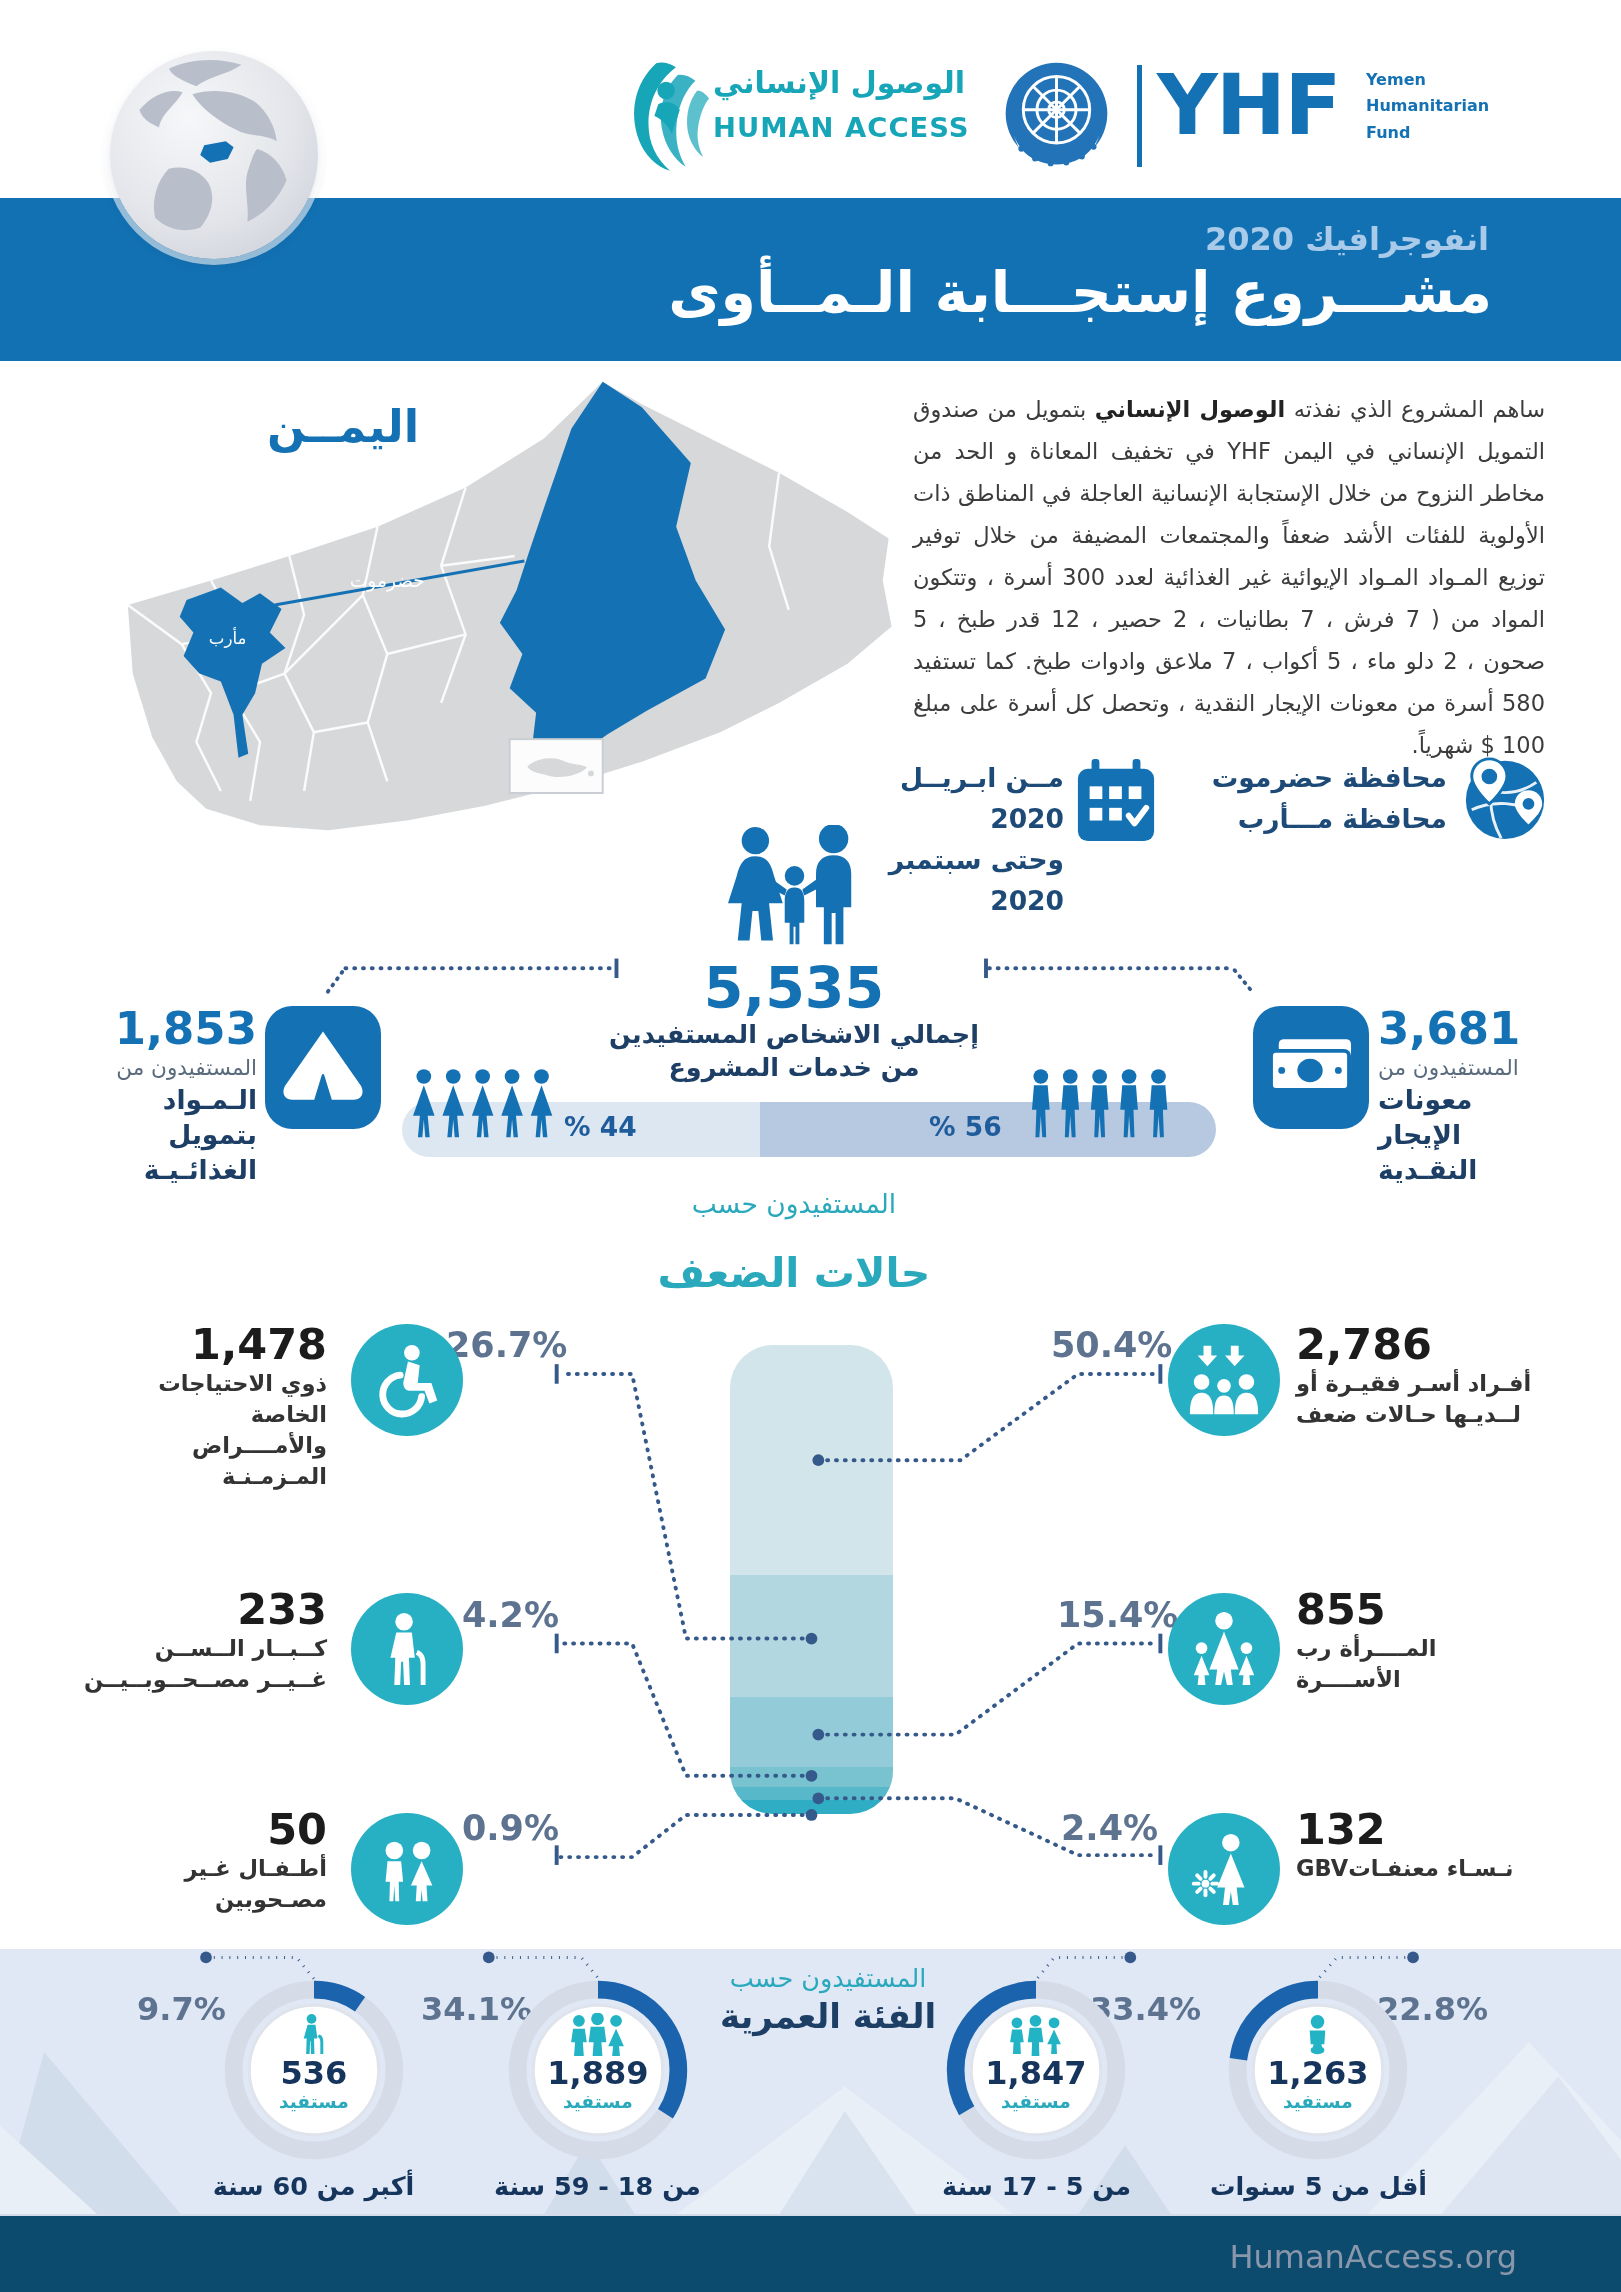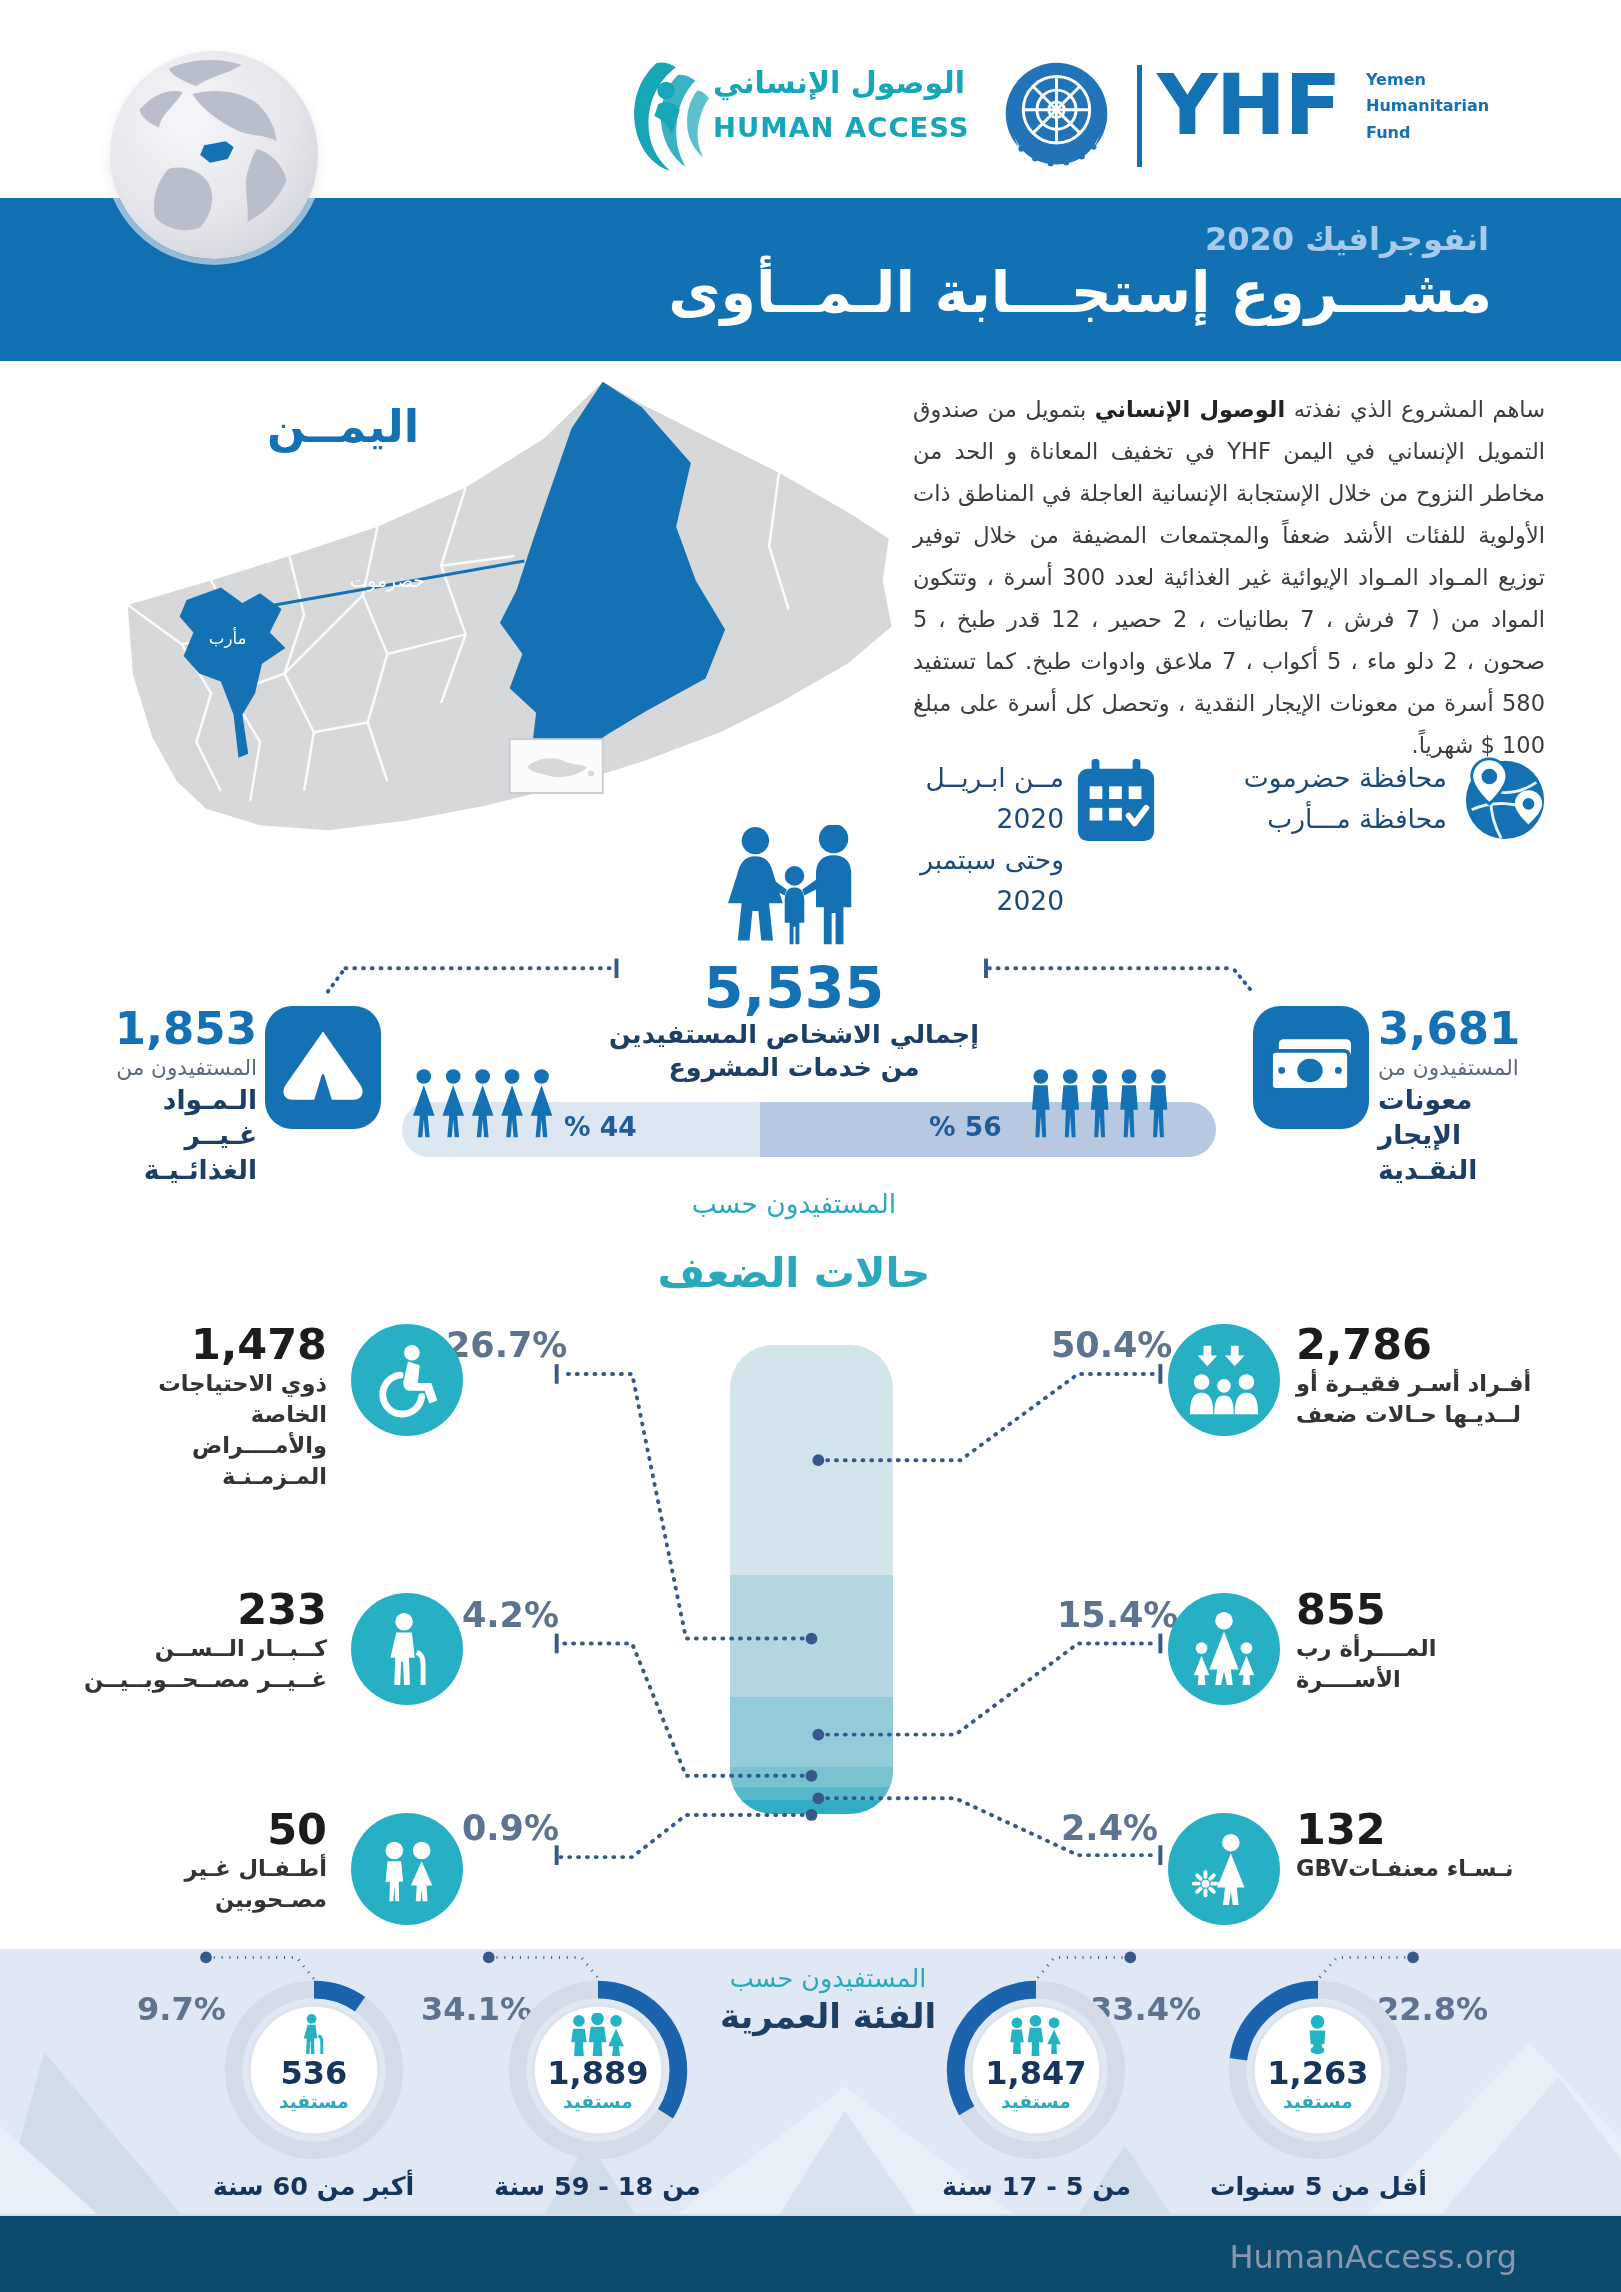--- a/index.html
+++ b/index.html
@@ -22,21 +22,21 @@
   #yhf-abbr{position:absolute;left:165px;top:0px;color:#1471b4;font-size:84px;font-weight:800;letter-spacing:-2px;line-height:108px;}
   #yhf-name{position:absolute;left:374px;top:15.7px;color:#1471b4;font-size:16px;font-weight:bold;line-height:26.5px;}
   #yhf-sep{position:absolute;left:145px;top:13.7px;width:4.9px;height:102px;background:#1471b4;}
   
   #country-label{left:267px;top:400px;color:#1471b4;font-size:45px;font-weight:bold;}
   
   #intro{right:76px;top:388px;width:632px;color:#3c3c3c;font-size:22.5px;line-height:42px;
          text-align:justify;}
   #intro b{color:#222;}
   
-  .loc-text{color:#1d4a77;font-size:26.5px;font-weight:normal;line-height:41px;text-align:right;}
+  .loc-text{color:#1d4a77;font-size:26.5px;font-weight:bold;line-height:41px;text-align:right;}
   #loc-block{left:1206px;top:757px;width:241px;}
   #period-block{left:863px;top:757px;width:201px;}
   
   #total-block{left:549px;top:959px;width:490px;text-align:center;}
   #total-value{color:#1471b4;font-size:57px;font-weight:800;line-height:59px;}
   .total-label{color:#1d3f66;font-size:25.5px;font-weight:bold;line-height:33px;}
   
   .stat-num{color:#1471b4;font-size:45px;font-weight:800;line-height:49px;}
   .stat-light{color:#5a6b7e;font-size:21.6px;line-height:29px;}
   .stat-bold{color:#1d3f66;font-size:26.5px;font-weight:bold;line-height:35px;}
@@ -234,21 +234,21 @@
     </g>
     <g stroke="#35598a" stroke-width="4">
       <line x1="628" y1="18" x2="628" y2="38"></line>
       <line x1="1007" y1="18" x2="1007" y2="38"></line>
     </g>
   </svg>
 
   <div class="abs rtl" id="nfi-block">
     <div class="stat-num">1,853</div>
     <div class="stat-light">المستفيدون من</div>
-    <div class="stat-bold">الـمـواد غـيــر</div>
+    <div class="stat-bold">الـمـواد بتمويل</div>
     <div class="stat-bold">الغذائـيـة</div>
   </div>
   <div class="abs icon-square" style="left:265px;top:1006px">
     <svg width="116" height="123" viewBox="0 0 118 126">
       <path d="M59 26 L20 82 C16 90 20 96 28 96 L50 96 L58 70 L60 70 L68 96 L90 96 C98 96 102 90 98 82 Z" fill="#ffffff"></path>
     </svg>
   </div>
 
   <div class="abs icon-square" style="left:1253px;top:1006px">
     <svg width="116" height="123" viewBox="0 0 118 126">

